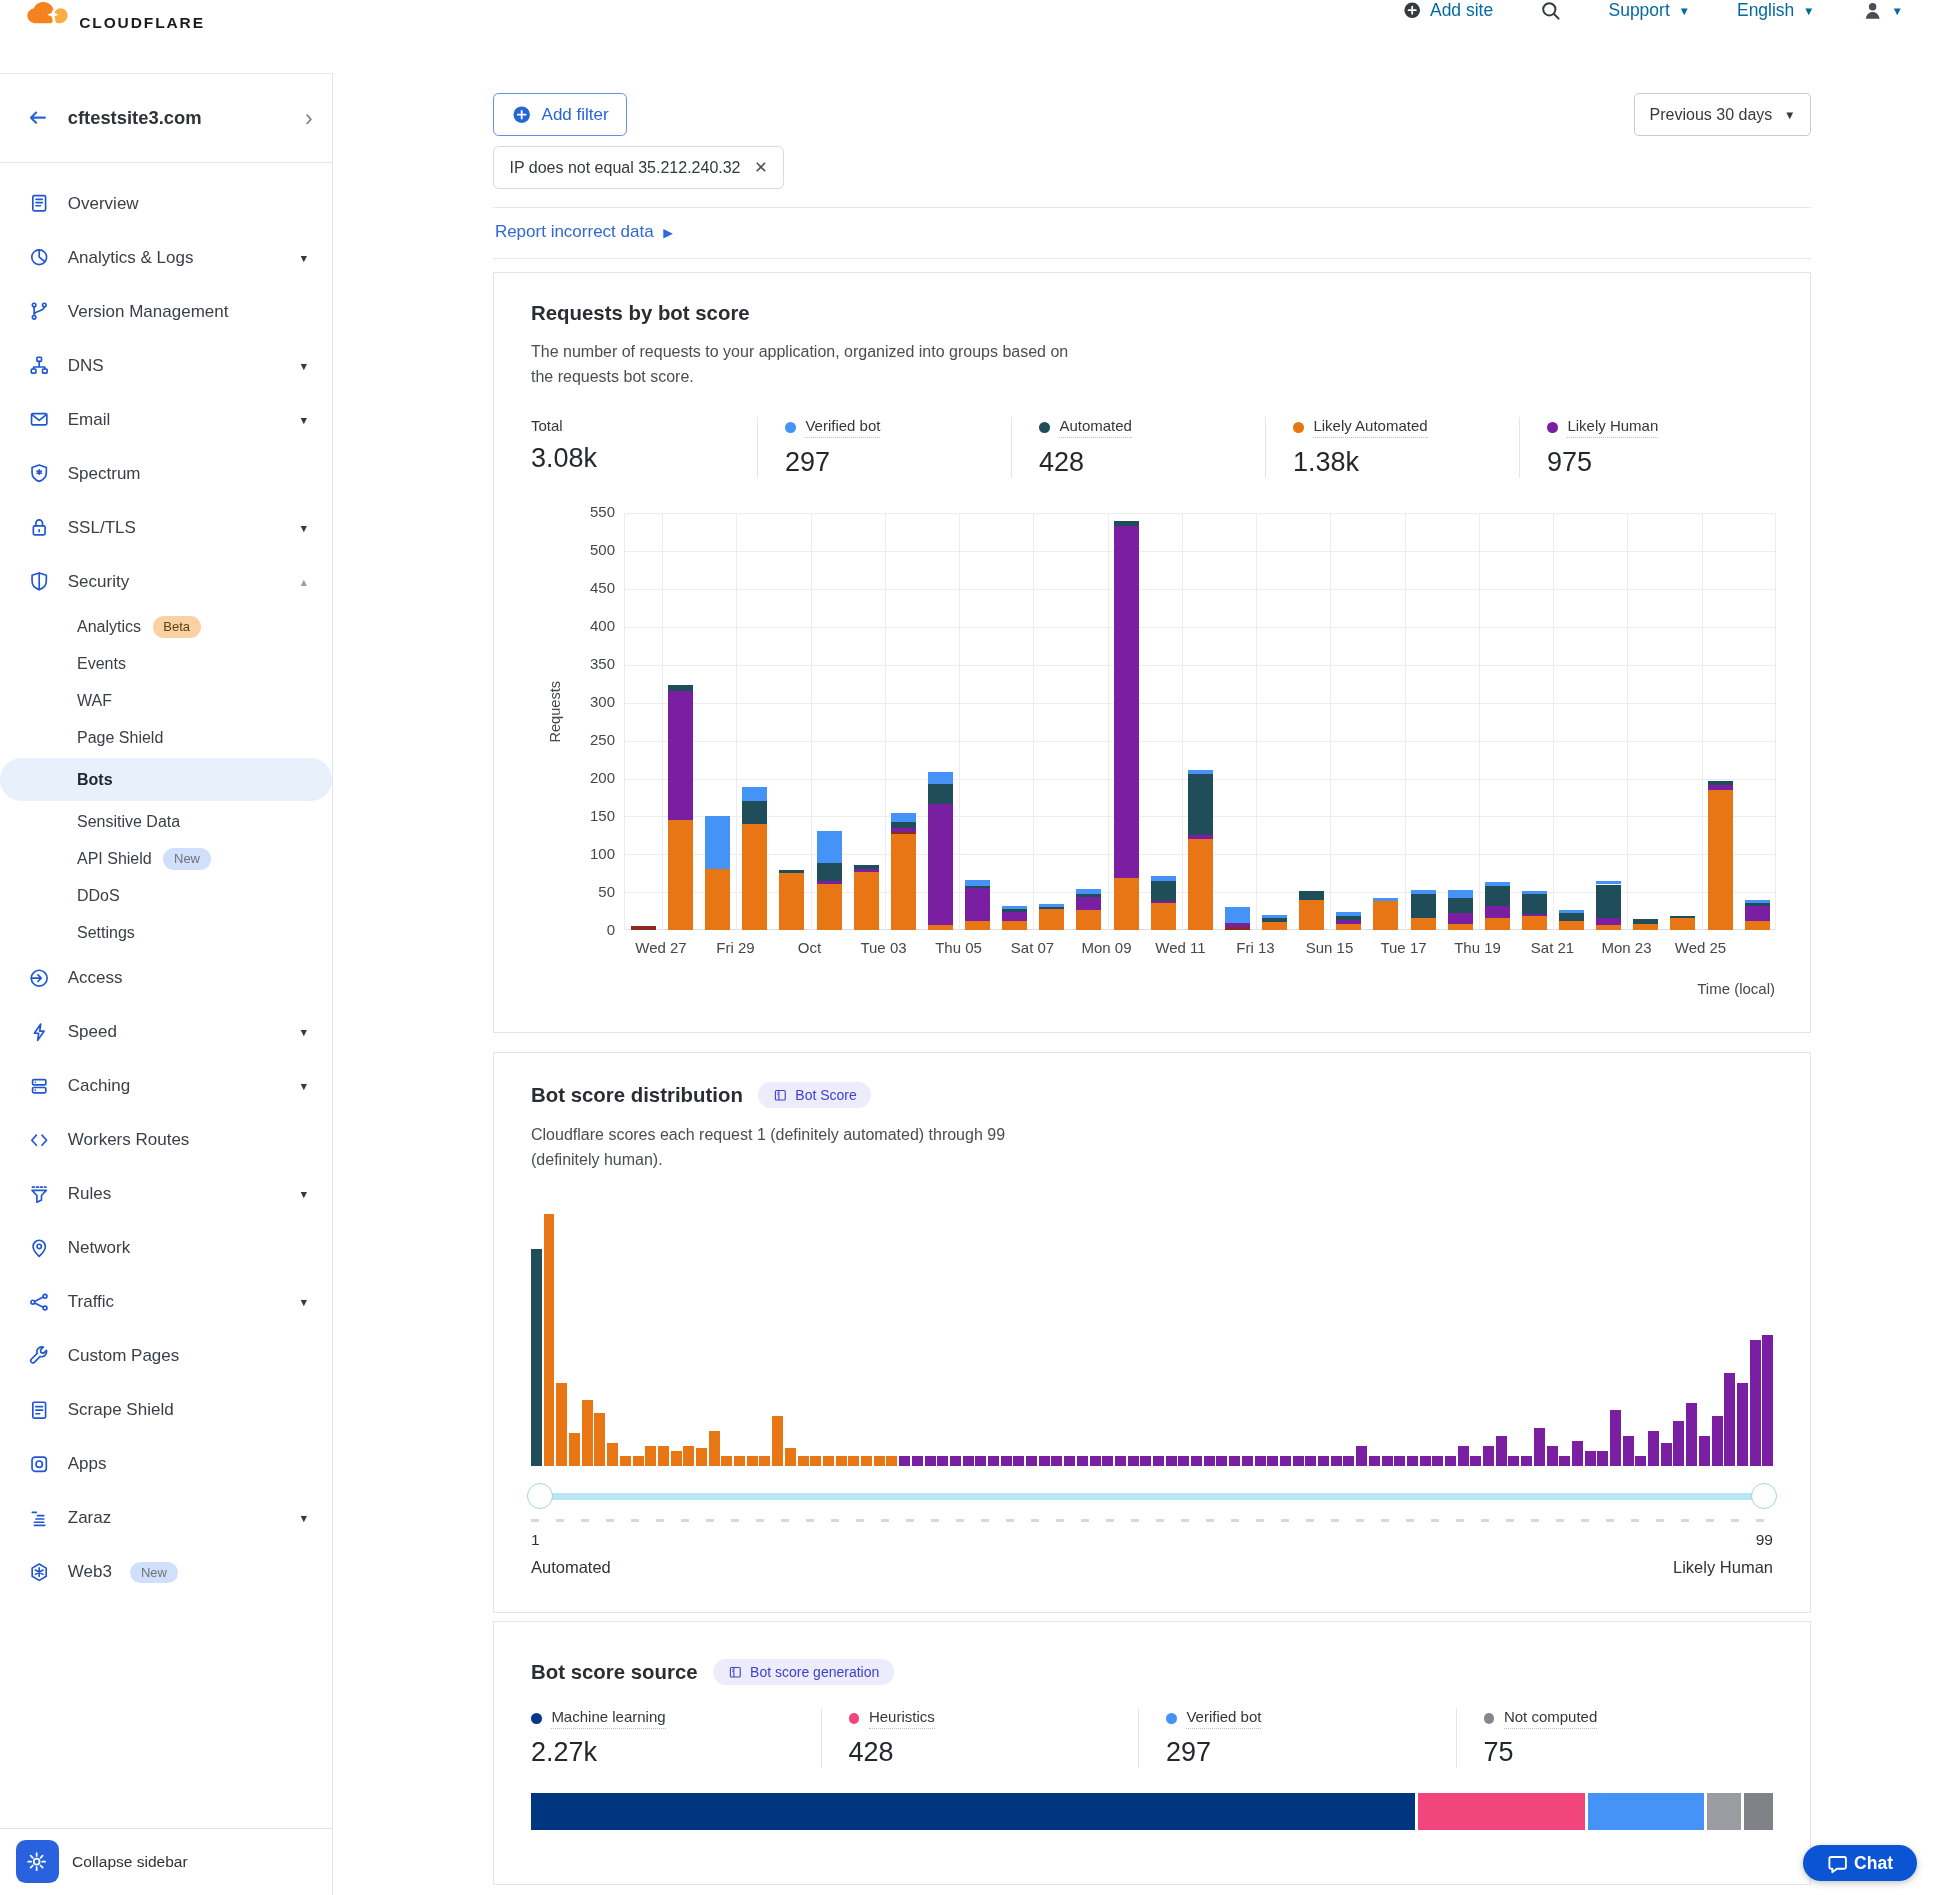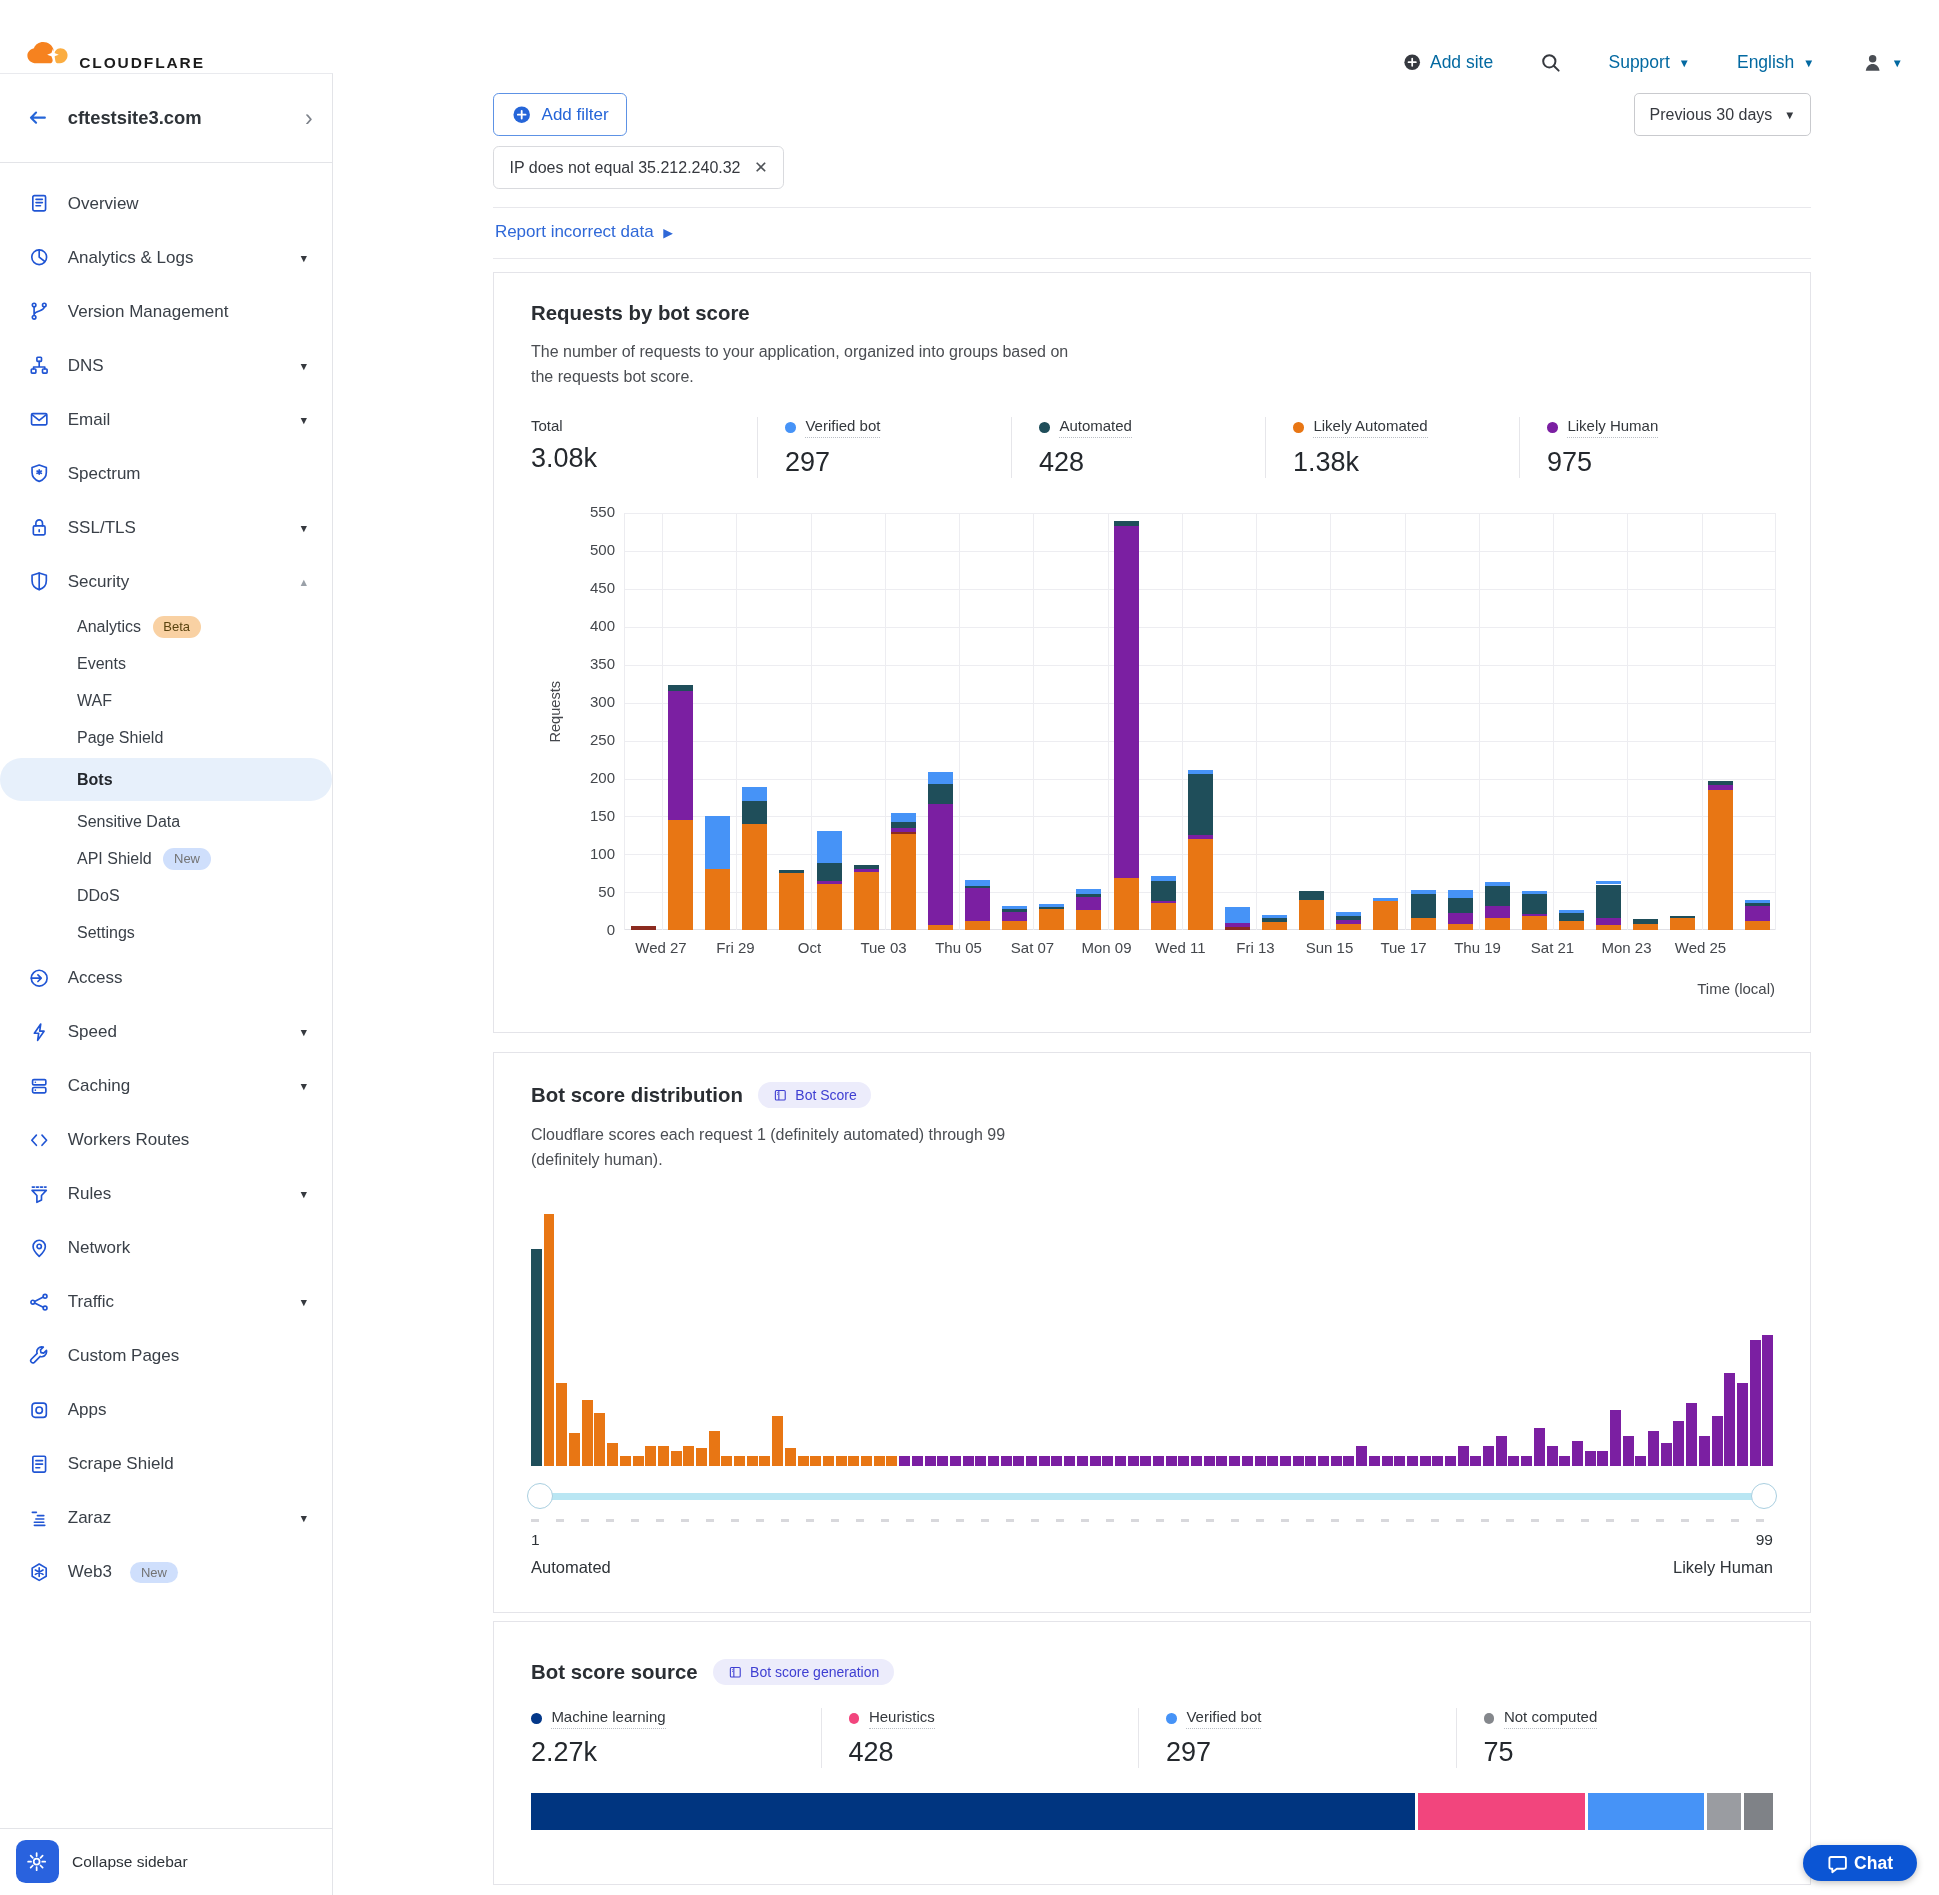--- a/index.html
+++ b/index.html
@@ -1,20 +1,20 @@
 <!DOCTYPE html>
 <html><head>
 <meta charset="utf-8">
 <style>
   html,body{margin:0;padding:0;background:#fff;}
   .page{position:relative;width:1940px;height:1895px;background:#fff;overflow:hidden;
         font-family:"Liberation Sans",sans-serif;color:#36393f;}
 
   
-  .topbar{height:73px;display:flex;align-items:flex-end;padding:0 37px 0 21.3px;box-sizing:border-box;gap:16px;}
+  .topbar{height:73px;display:flex;align-items:flex-start;padding:0 37px 0 21.3px;box-sizing:border-box;gap:16px;}
   .brand{display:flex;align-items:center;gap:1.9px;}
   .brand-text{font-size:15.5px;font-weight:700;letter-spacing:1.9px;color:#1b1b1b;margin-top:13.6px;}
   .topnav{margin-left:auto;display:flex;align-items:center;gap:47px;font-size:17.5px;color:#0369a1;}
   .topnav-item{display:flex;align-items:center;gap:8.7px;cursor:pointer;background:none;border:none;
                font:inherit;color:inherit;padding:0;}
   .caret{font-size:11.6px;line-height:1;}
   .icn{width:18.4px;height:18.4px;display:block;}
   .icn-lg{width:21.3px;height:21.3px;}
 
   
@@ -365,34 +365,34 @@
           <span style="display:flex;color:#2055d4;">
             <svg class="icn" viewBox="0 0 16 16" fill="none" stroke="currentColor" stroke-width="1.3" stroke-linecap="round" stroke-linejoin="round">
               <path d="M13.8 4.6a3.8 3.8 0 0 1-5 3.6l-4.6 4.6a1.7 1.7 0 0 1-2.4-2.4L6.4 5.8a3.8 3.8 0 0 1 4.8-4.9L9 3.1l.4 2.1 2.1.4 2.2-2.2q.1.6.1 1.2z"></path>
             </svg>
           </span>
           <span>Custom Pages</span>
         </div>
         <div class="snav-item">
           <span style="display:flex;color:#2055d4;">
             <svg class="icn" viewBox="0 0 16 16" fill="none" stroke="currentColor" stroke-width="1.3" stroke-linecap="round" stroke-linejoin="round">
+              <rect x="3" y="1.8" width="10" height="12.4" rx="1"></rect>
+              <path d="M5.4 5.2h5.2M5.4 8h5.2M5.4 10.8h3"></path>
+            </svg>
+          </span>
+          <span>Scrape Shield</span>
+        </div>
+        <div class="snav-item">
+          <span style="display:flex;color:#2055d4;">
+            <svg class="icn" viewBox="0 0 16 16" fill="none" stroke="currentColor" stroke-width="1.3" stroke-linecap="round" stroke-linejoin="round">
               <rect x="2.4" y="2.4" width="11.2" height="11.2" rx="2.4"></rect>
               <circle cx="8" cy="8" r="2.5"></circle>
             </svg>
           </span>
           <span>Apps</span>
-        </div>
-        <div class="snav-item">
-          <span style="display:flex;color:#2055d4;">
-            <svg class="icn" viewBox="0 0 16 16" fill="none" stroke="currentColor" stroke-width="1.3" stroke-linecap="round" stroke-linejoin="round">
-              <rect x="3" y="1.8" width="10" height="12.4" rx="1"></rect>
-              <path d="M5.4 5.2h5.2M5.4 8h5.2M5.4 10.8h3"></path>
-            </svg>
-          </span>
-          <span>Scrape Shield</span>
         </div>
         <div class="snav-item">
           <span style="display:flex;color:#2055d4;">
             <svg class="icn" viewBox="0 0 16 16" fill="none" stroke="currentColor" stroke-width="1.3" stroke-linecap="round" stroke-linejoin="round">
               <path d="M2.6 3.4h3.2M6.6 6h5M5.4 8.6h6.2M4.2 11.2h7.4M4.2 13.6h8.2"></path>
             </svg>
           </span>
           <span>Zaraz</span>
           <span class="snav-caret ">▼</span>
         </div>

